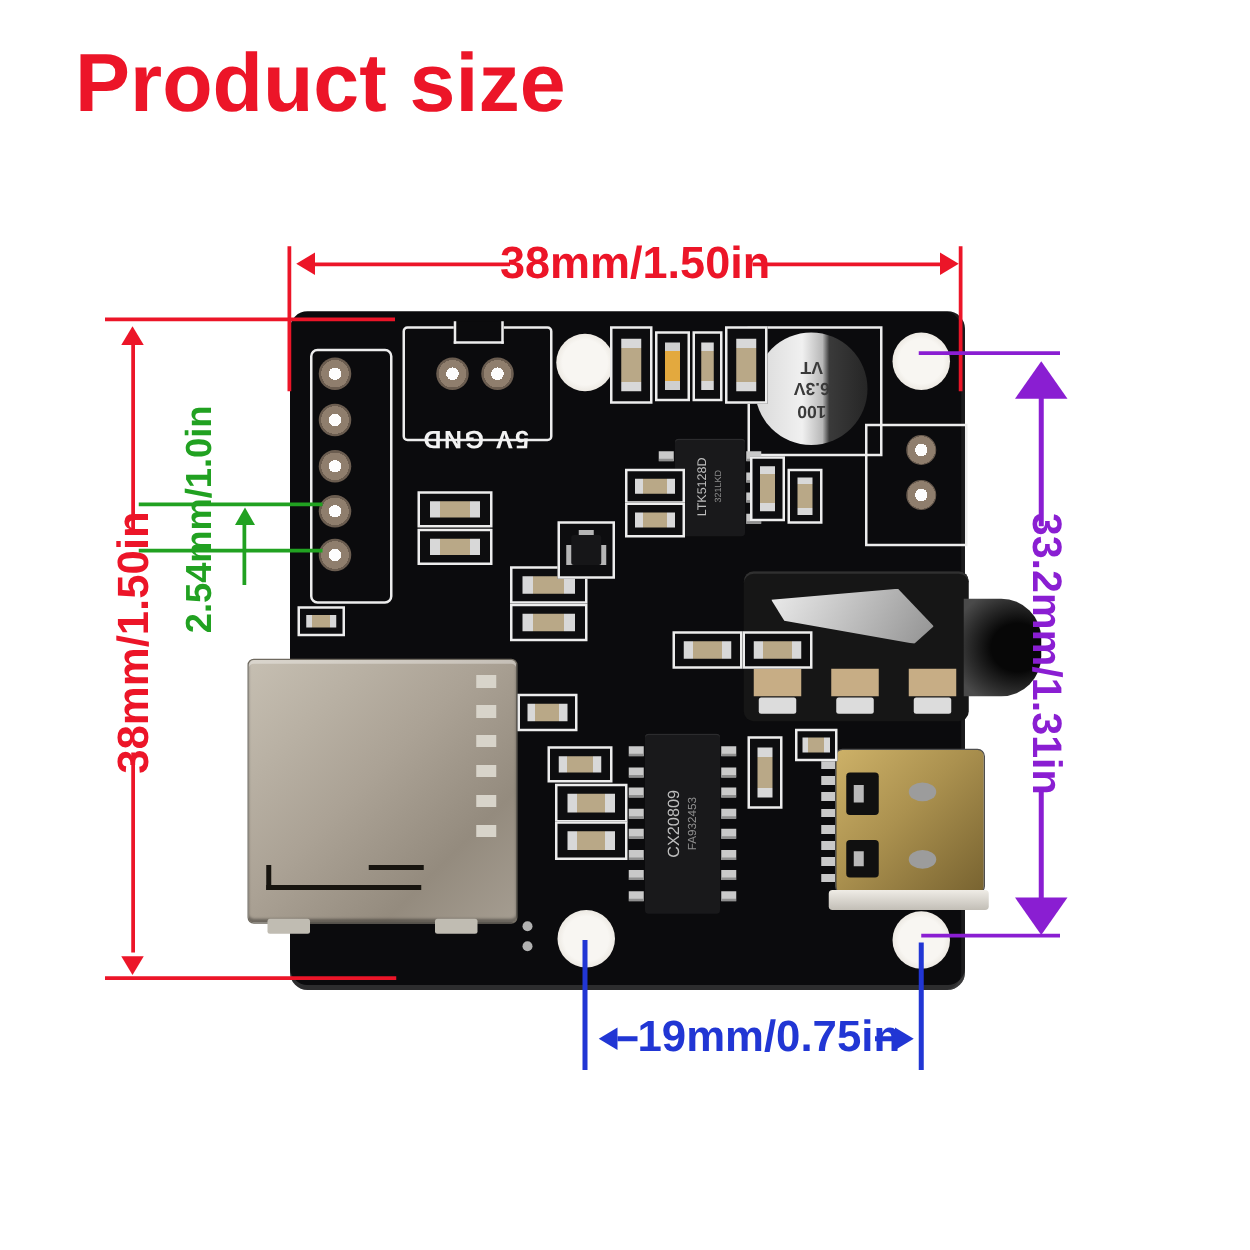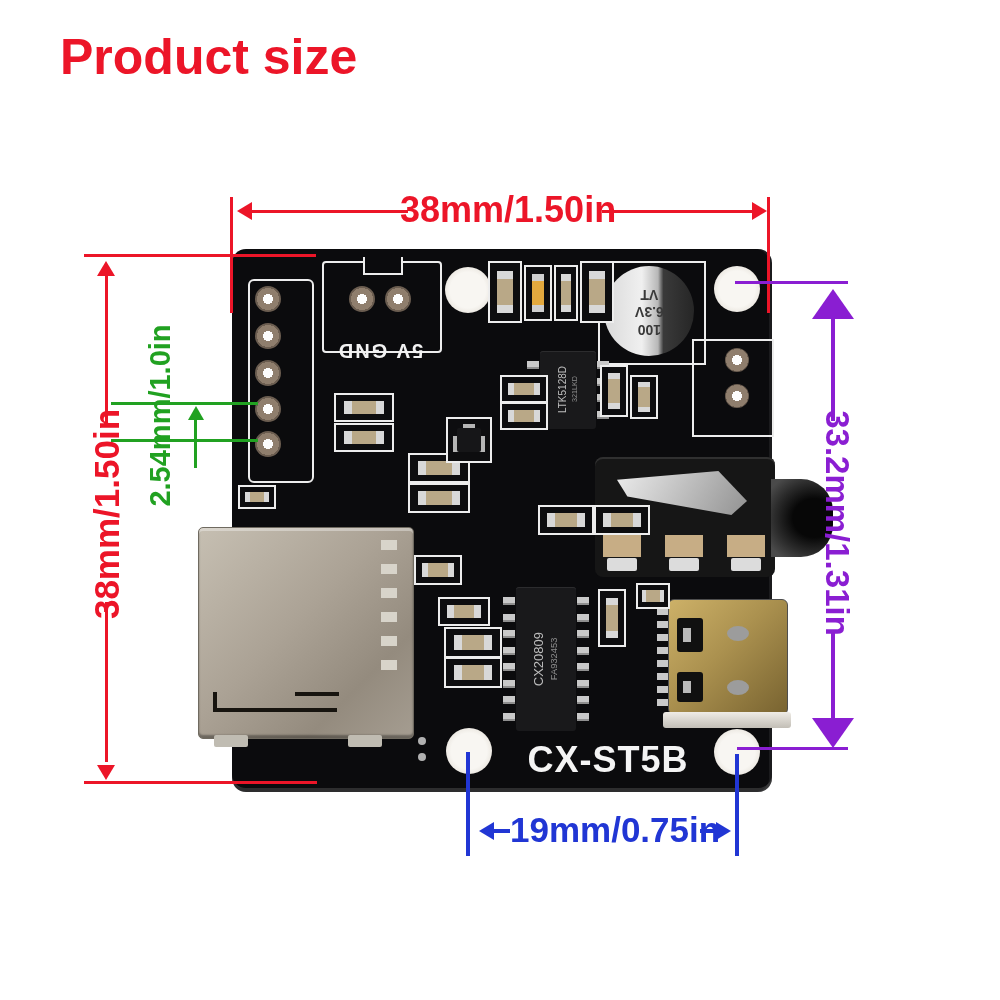--- a/index.html
+++ b/index.html
@@ -1,20 +1,20 @@
 <!DOCTYPE html>
 <html style="--red: #EC1528; --green: #21A121; --purple: #8A1ED2; --blue: #2136D4; --board: #0B0B0D; --silk: #EDEDED; color: rgb(0, 0, 0);"><head>
 <meta charset="utf-8">
 <style>
   html,body{margin:0;padding:0;background:#fff;}
   .canvas{position:relative;width:1000px;height:1000px;background:#fff;overflow:hidden;
           font-family:"Liberation Sans",sans-serif;}
 
   
-  .page-title{position:absolute;left:60px;top:28px;font-size:50px;font-weight:700;
+  .page-title{position:absolute;left:60px;top:28px;font-size:66px;font-weight:700;
               color:var(--red);letter-spacing:0;}
 
   
   .dl{position:absolute;}
   .c-red{background:var(--red);} .c-green{background:var(--green);}
   .c-purple{background:var(--purple);} .c-blue{background:var(--blue);}
   .dim-label{position:absolute;font-weight:700;text-align:center;white-space:nowrap;}
   .vlabel{position:absolute;font-weight:700;text-align:center;white-space:nowrap;}
   .rotccw{transform:rotate(-90deg);} .rotcw{transform:rotate(90deg);}
   .t-red{color:var(--red);} .t-green{color:var(--green);}
@@ -214,21 +214,20 @@
       </div>
       <div class="usb-oval" style="top:26px;"></div>
       <div class="usb-oval" style="top:80px;"></div>
       <div class="usb-flange"></div>
     </div>
 
     <div class="silk" style="left:460px;top:90px;width:78px;height:94px;"></div>
     <div class="pad sm2" style="left:493px;top:99px;"></div>
     <div class="pad sm2" style="left:493px;top:135px;"></div>
 
-    <div class="model-text">CX-ST5B</div>
   <div class="smd rv" style="left: 256px; top: 12px; width: 30px; height: 58px;">
         <div class="body"></div>
       </div>
       <div class="smd led" style="left: 292px; top: 16px; width: 24px; height: 52px;">
         <div class="body"></div>
       </div>
       <div class="smd rv" style="left: 322px; top: 16px; width: 20px; height: 52px;">
         <div class="body"></div>
       </div>
       <div class="smd rv" style="left: 348px; top: 12px; width: 30px; height: 58px;">

